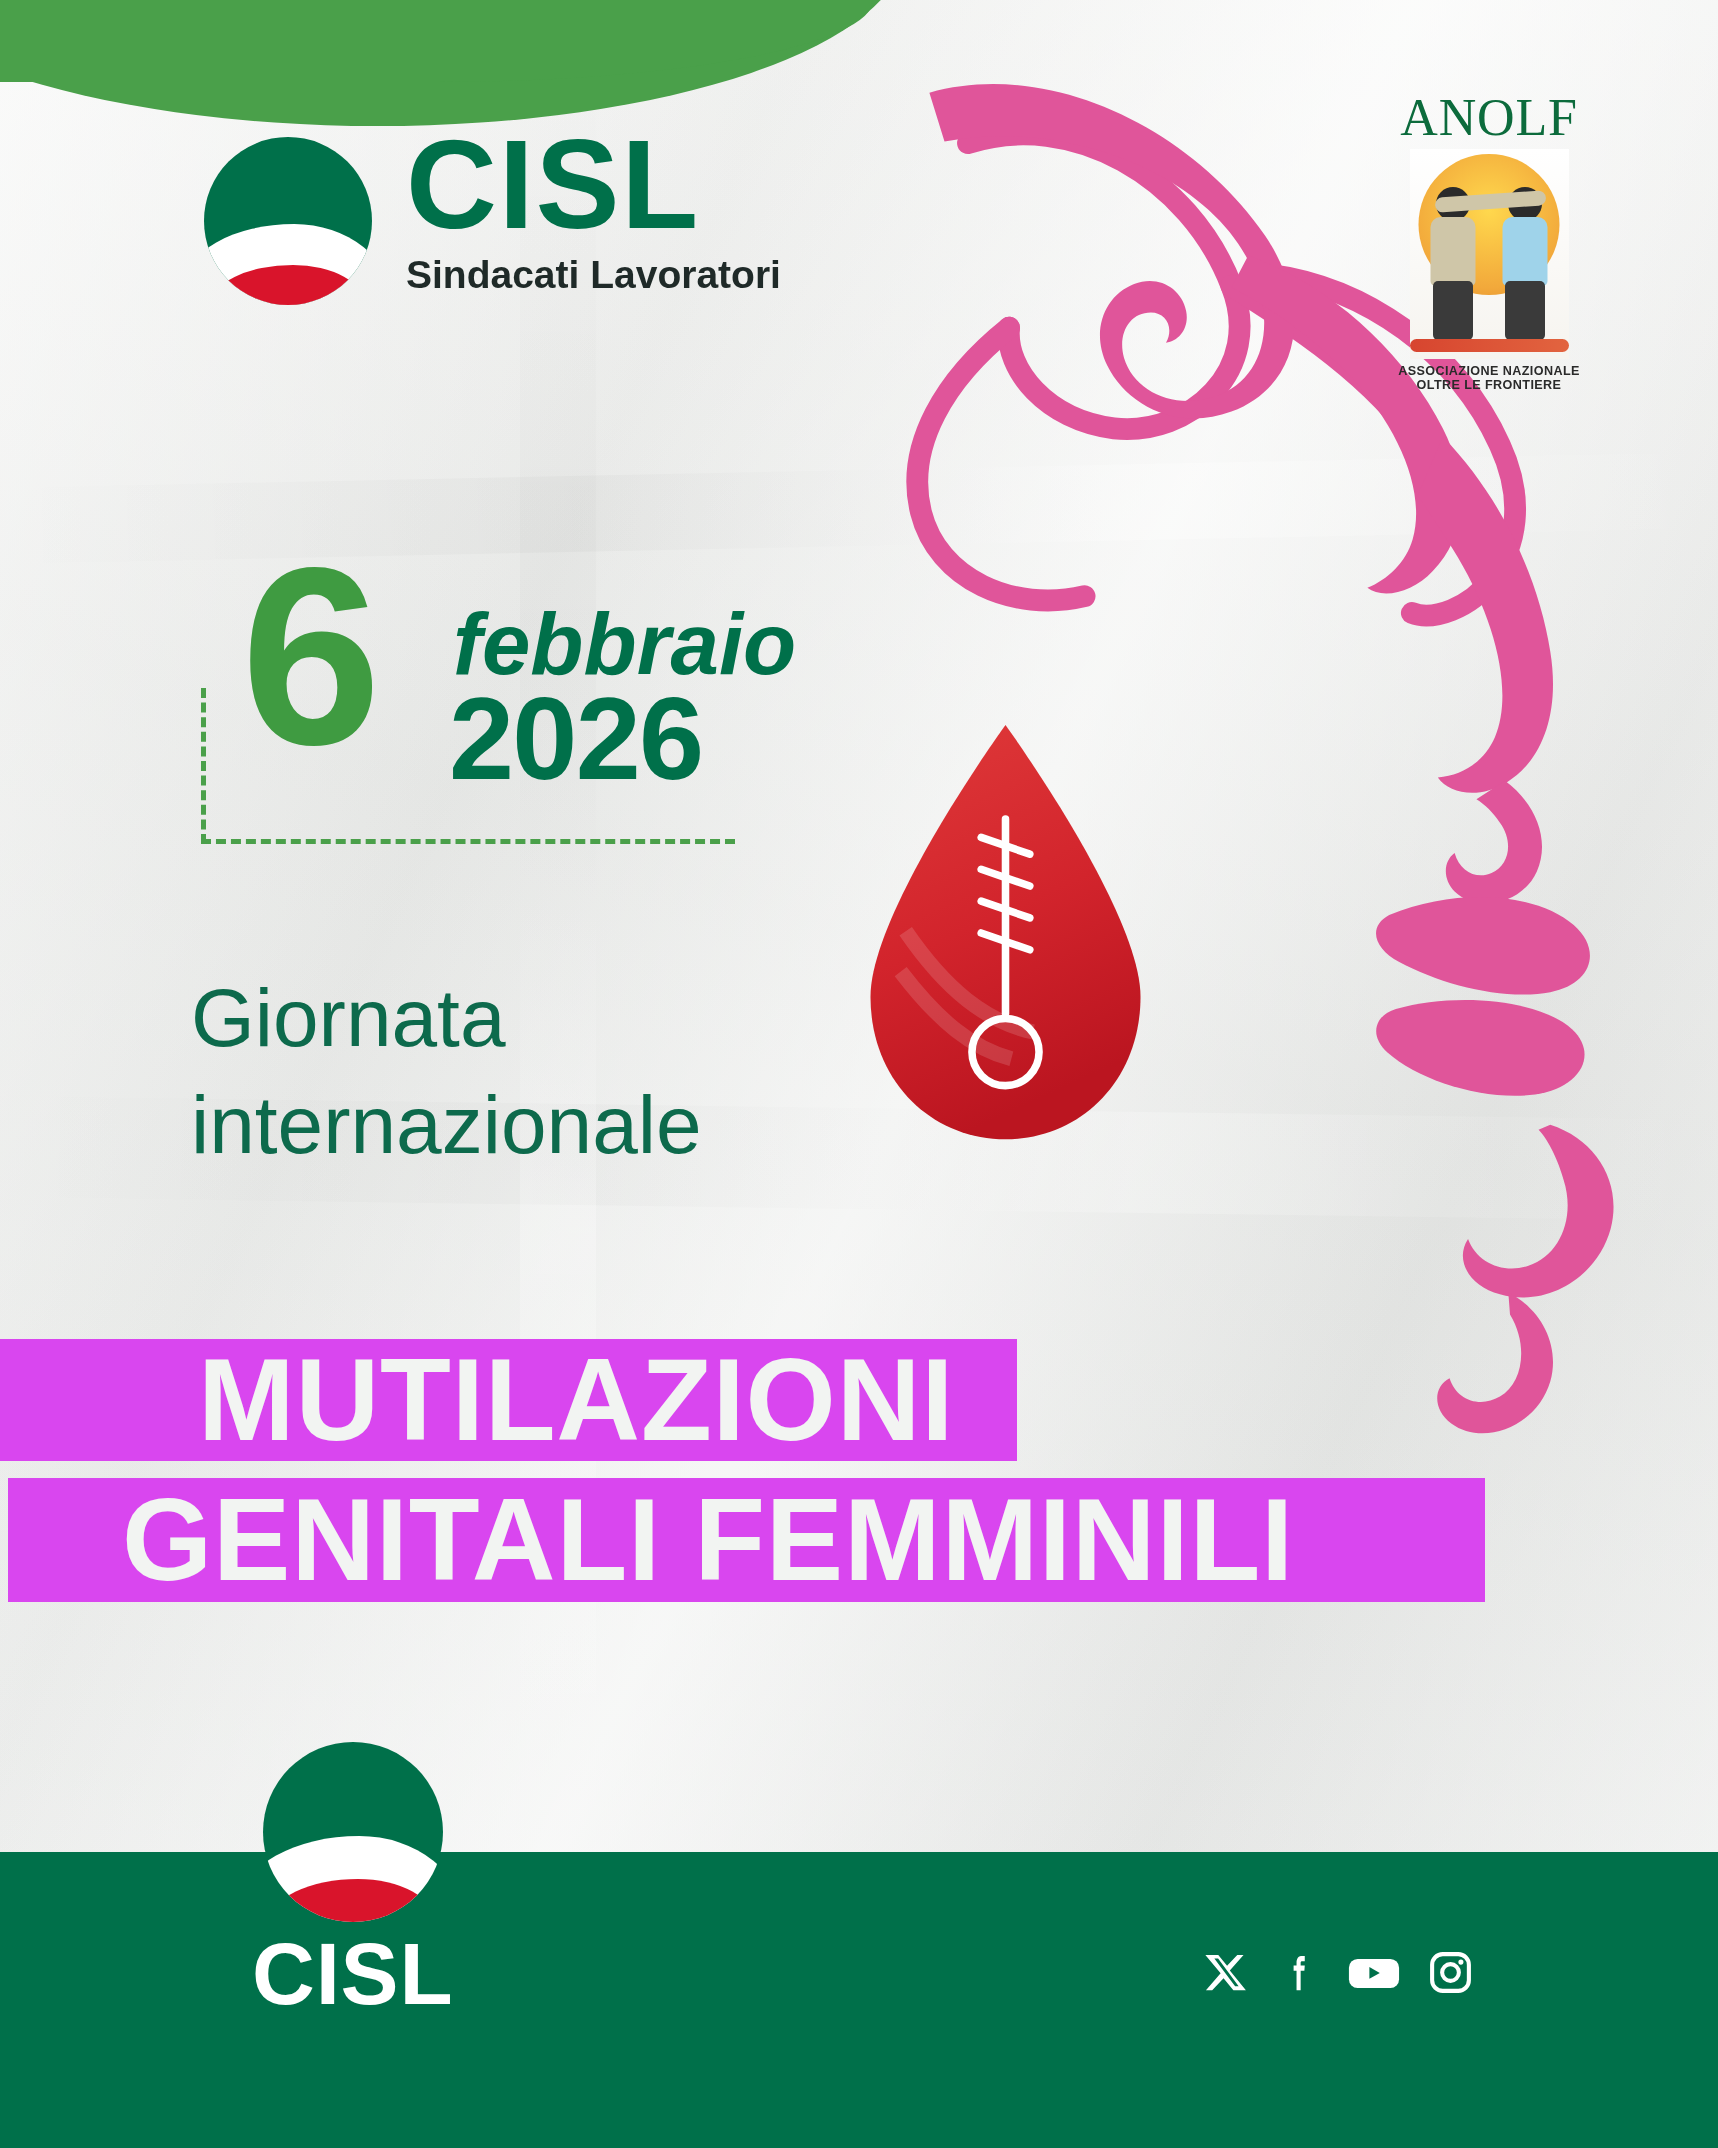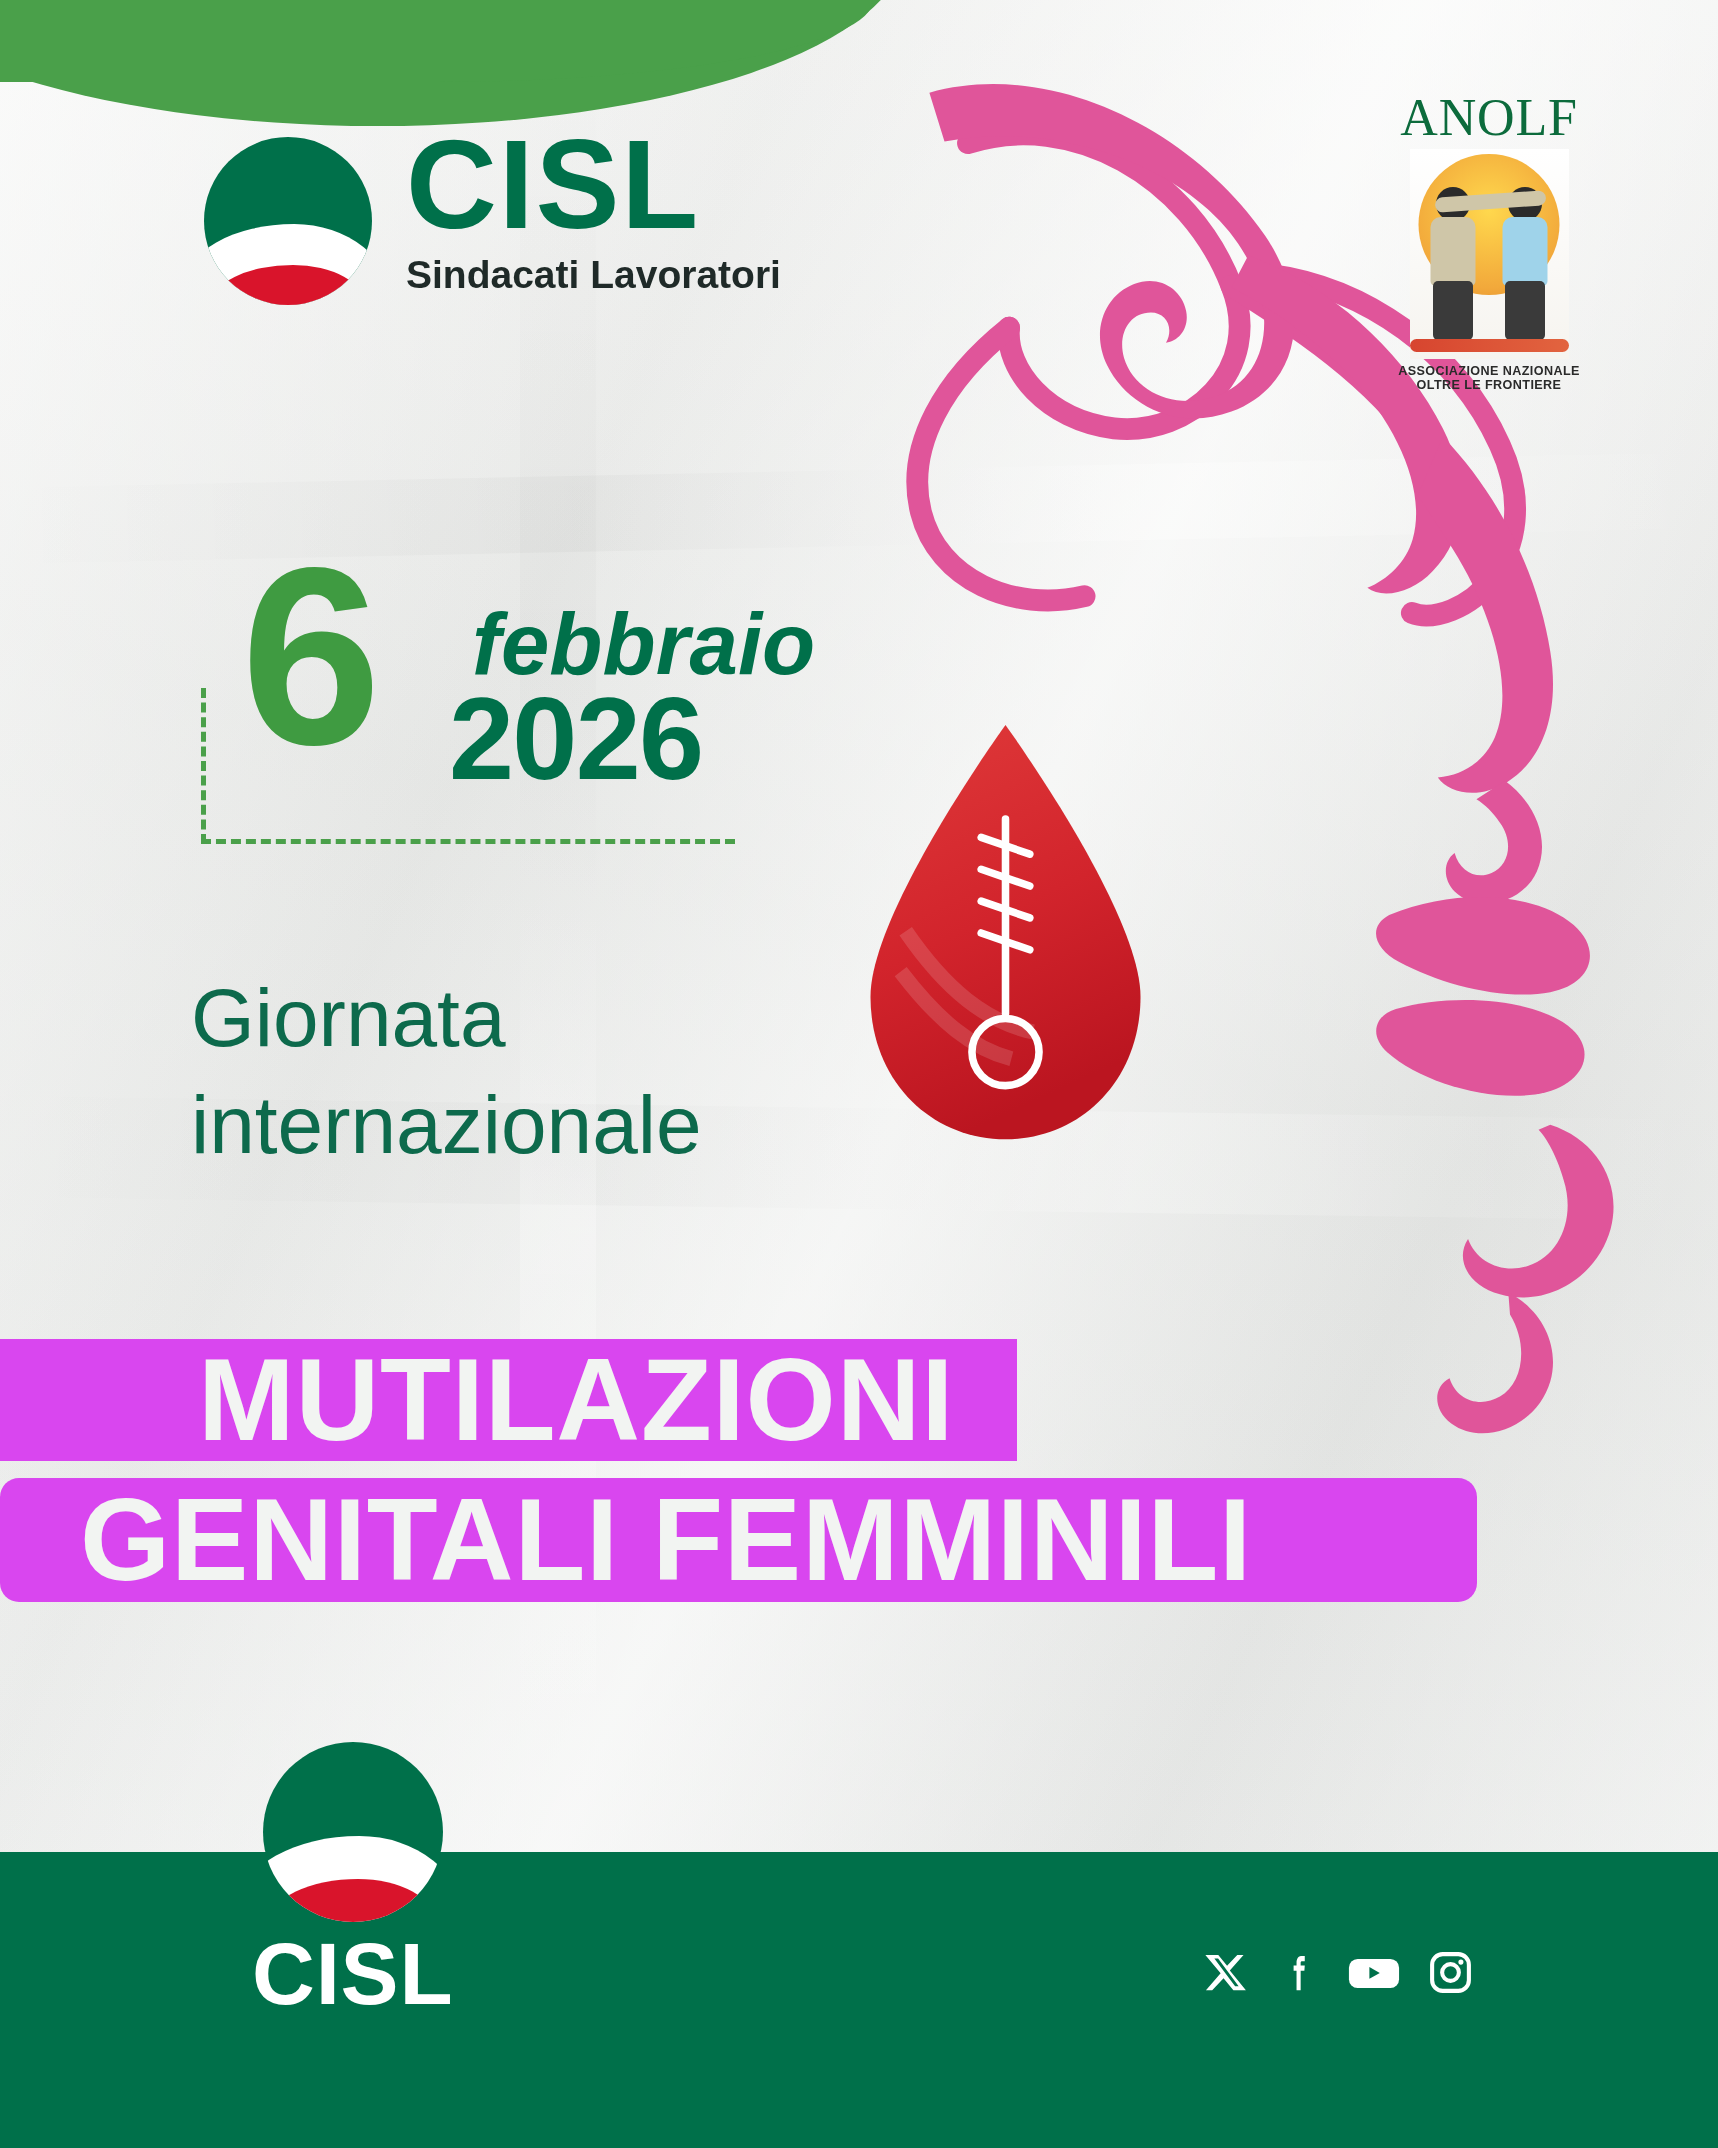--- a/index.html
+++ b/index.html
@@ -240,21 +240,20 @@
   }
   .date-month {
     position: absolute;
     left: 252px;
     top: 46px;
     font-size: 87px;
     font-style: italic;
     font-weight: 700;
     color: #00704a;
     line-height: 1;
-    margin-left: 19px;
   }
   .date-year {
     position: absolute;
     left: 248px;
     top: 126px;
     font-size: 117px;
     font-weight: 800;
     color: #00704a;
     line-height: 1;
     letter-spacing: -1.7px;
@@ -295,27 +294,26 @@
   }
   .band-1 {
     left: 0;
     top: 1339px;
     width: 1017px;
     height: 122px;
     padding-left: 198px;
     box-sizing: border-box;
   }
   .band-2 {
-    left: 0;
+    left: 8px;
     top: 1478px;
     width: 1477px;
     height: 124px;
-    padding-left: 80px;
+    padding-left: 114px;
     box-sizing: border-box;
-    border-radius: 19px;
   }
 
   
   .footer {
     position: absolute;
     left: 0;
     bottom: 0;
     width: 1718px;
     height: 296px;
     background: #00704a;

